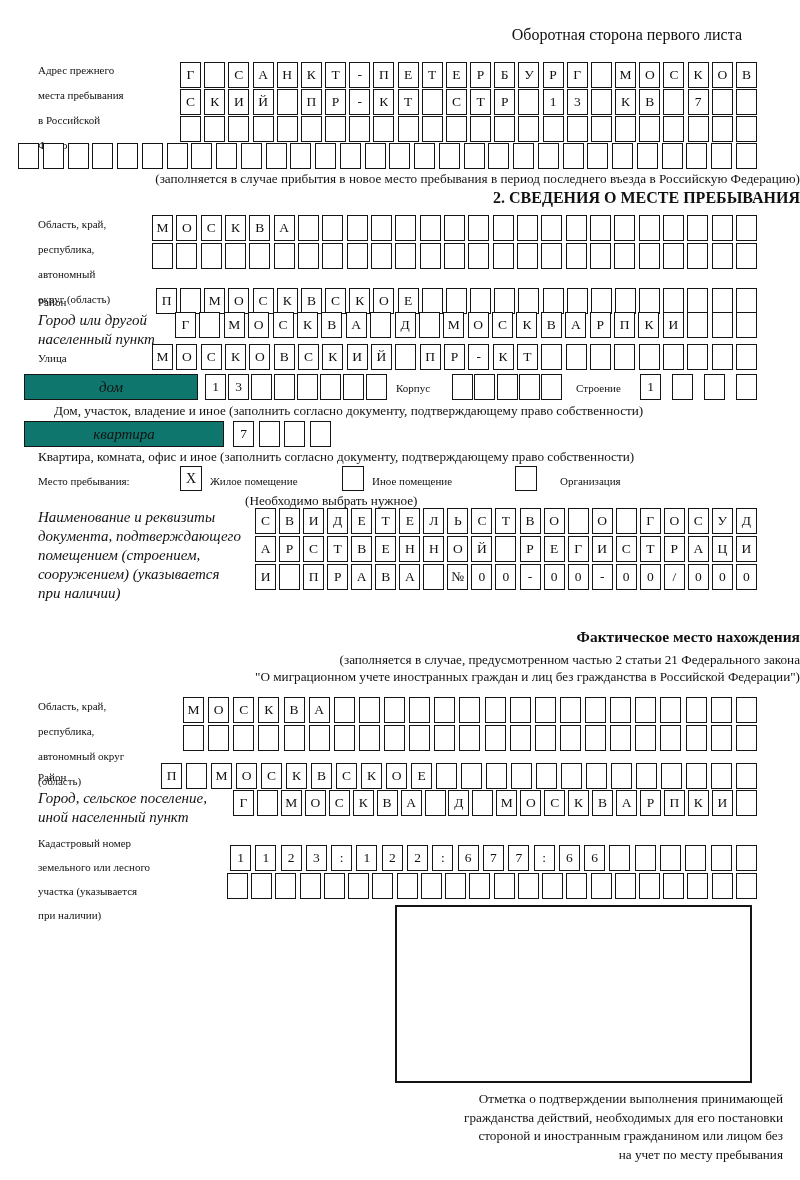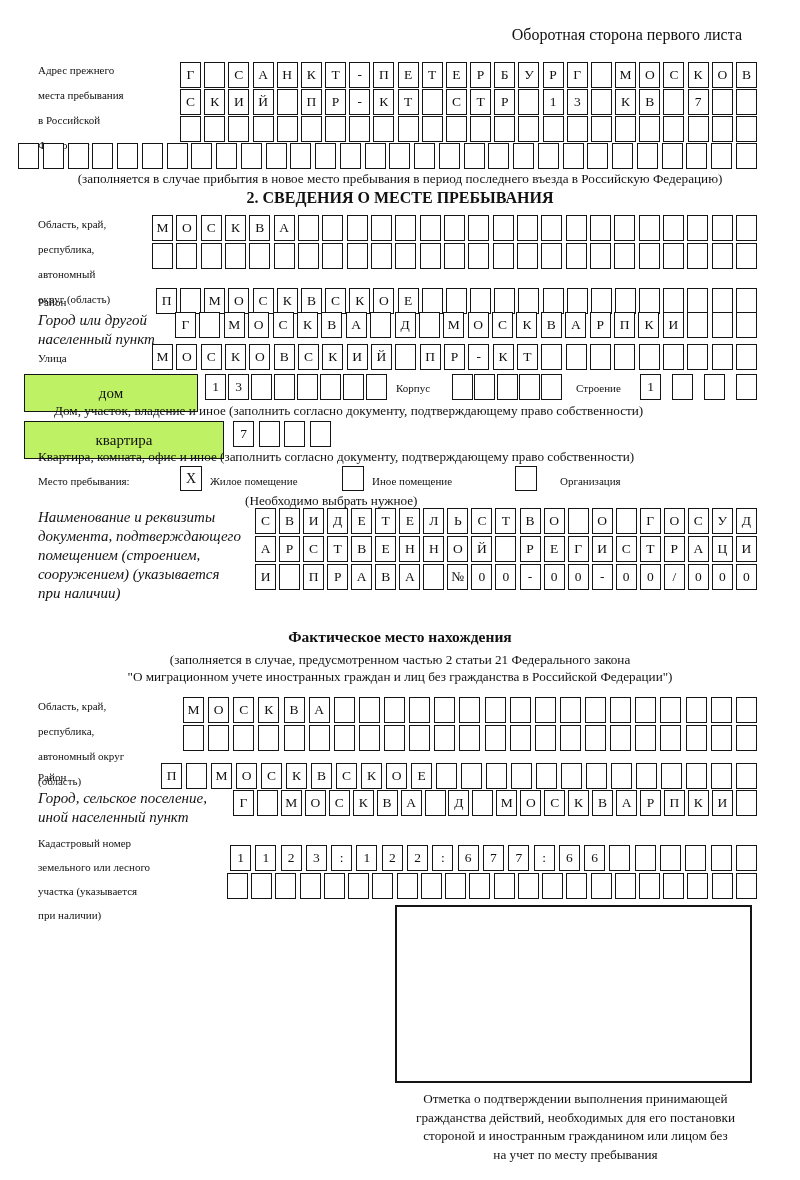--- a/index.html
+++ b/index.html
@@ -6,30 +6,30 @@
   html,body { background:#ffffff; }
   body {
     width:800px; height:1180px; position:relative; overflow:hidden;
     font-family:"Liberation Serif", "DejaVu Serif", serif; color:#111;
   }
   .abs { position:absolute; }
   .lbl { font-size:11px; line-height:25px; }
   .lbl2 { font-size:15px; line-height:19px;font-style:italic; }
   .cap { font-size:13.2px; }
   .bold { font-weight:bold; }
-  .center { text-align:center; }
+  .center { text-align:right; }
   .cellrow { display:flex; justify-content:space-between; height:26px; }
   .cell {
     flex:none; width:21px; height:26px; border:1.6px solid #151515;
     display:flex; align-items:center; justify-content:center;
     font-size:13.5px; line-height:1; background:#fff;
   }
   .labelbox {
-    border:1.6px solid #151515; height:38px; display:flex;
-    align-items:center; justify-content:center; font-size:15px; background:#bef264;
+    border:1.6px solid #151515; height:26px; display:flex;
+    align-items:center; justify-content:center; font-size:15px; background:#0f766e;font-style:italic;
   }
   .chk {
     display:inline-flex; width:22px; height:25px; border:1.6px solid #151515;
     align-items:center; justify-content:center; font-size:14px; background:#fff;
   }
   .stampbox { border:2px solid #151515; background:#fff; }
 </style>
 </head>
 <body>
 

